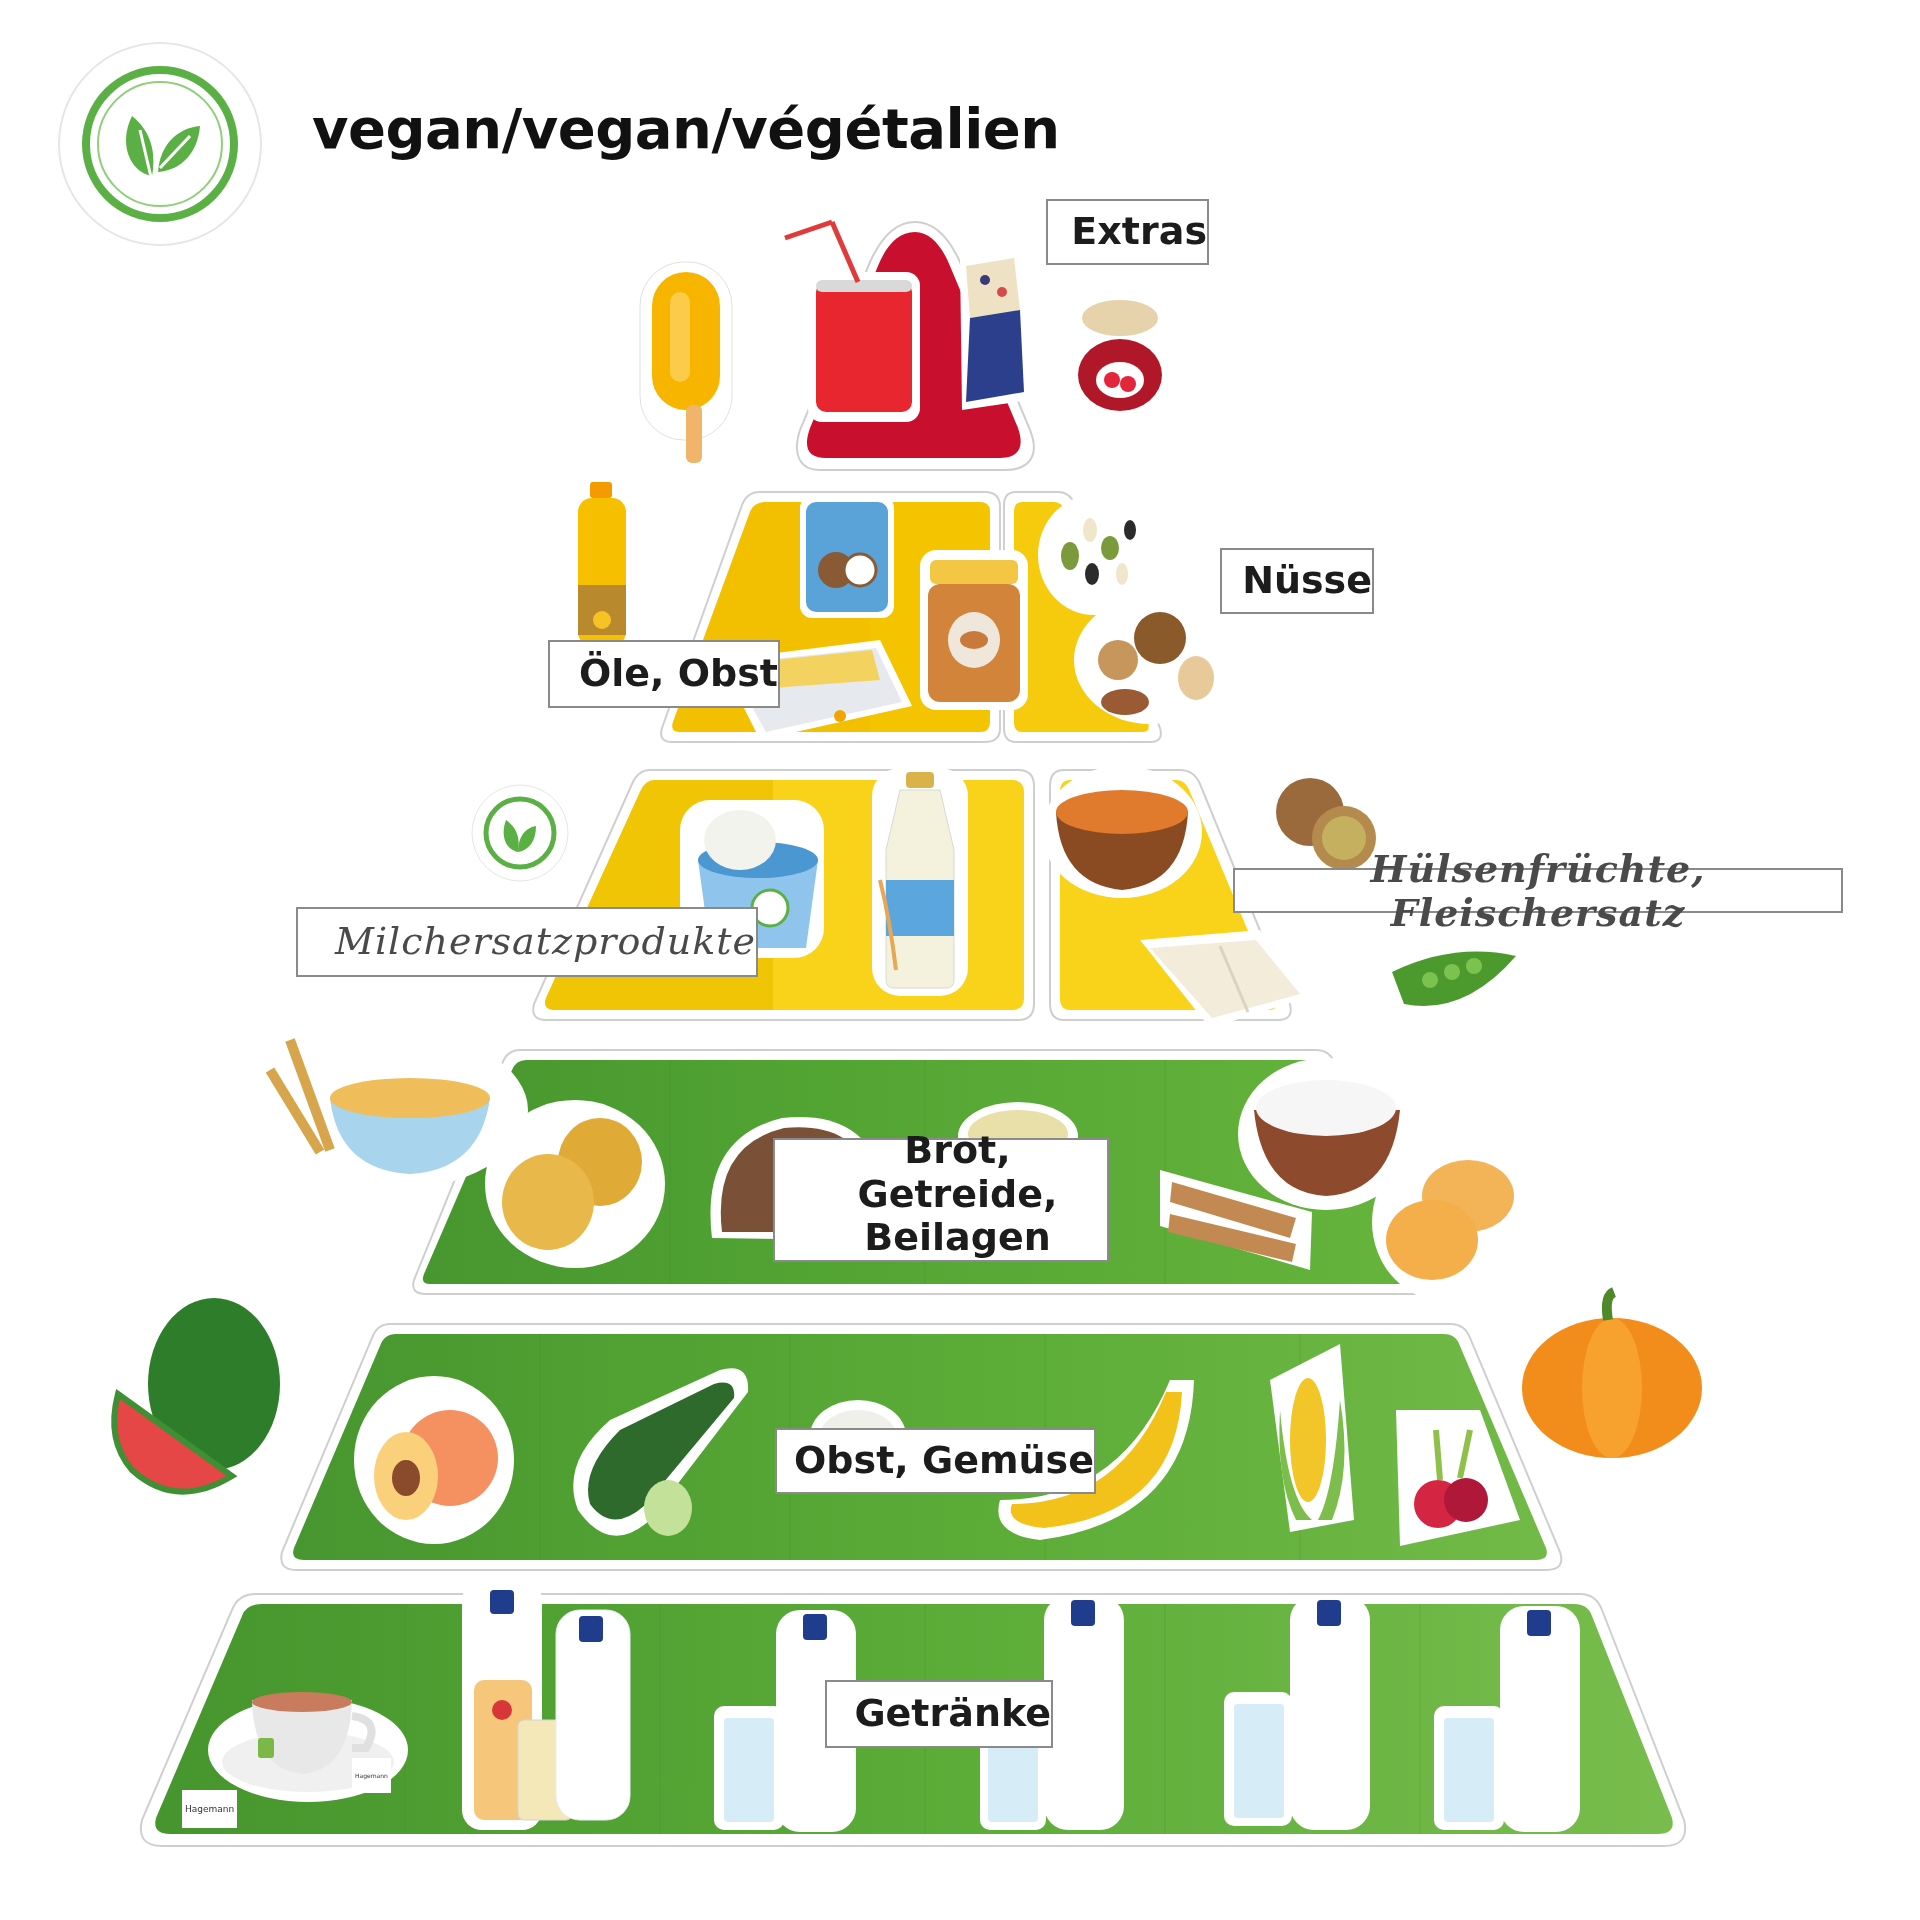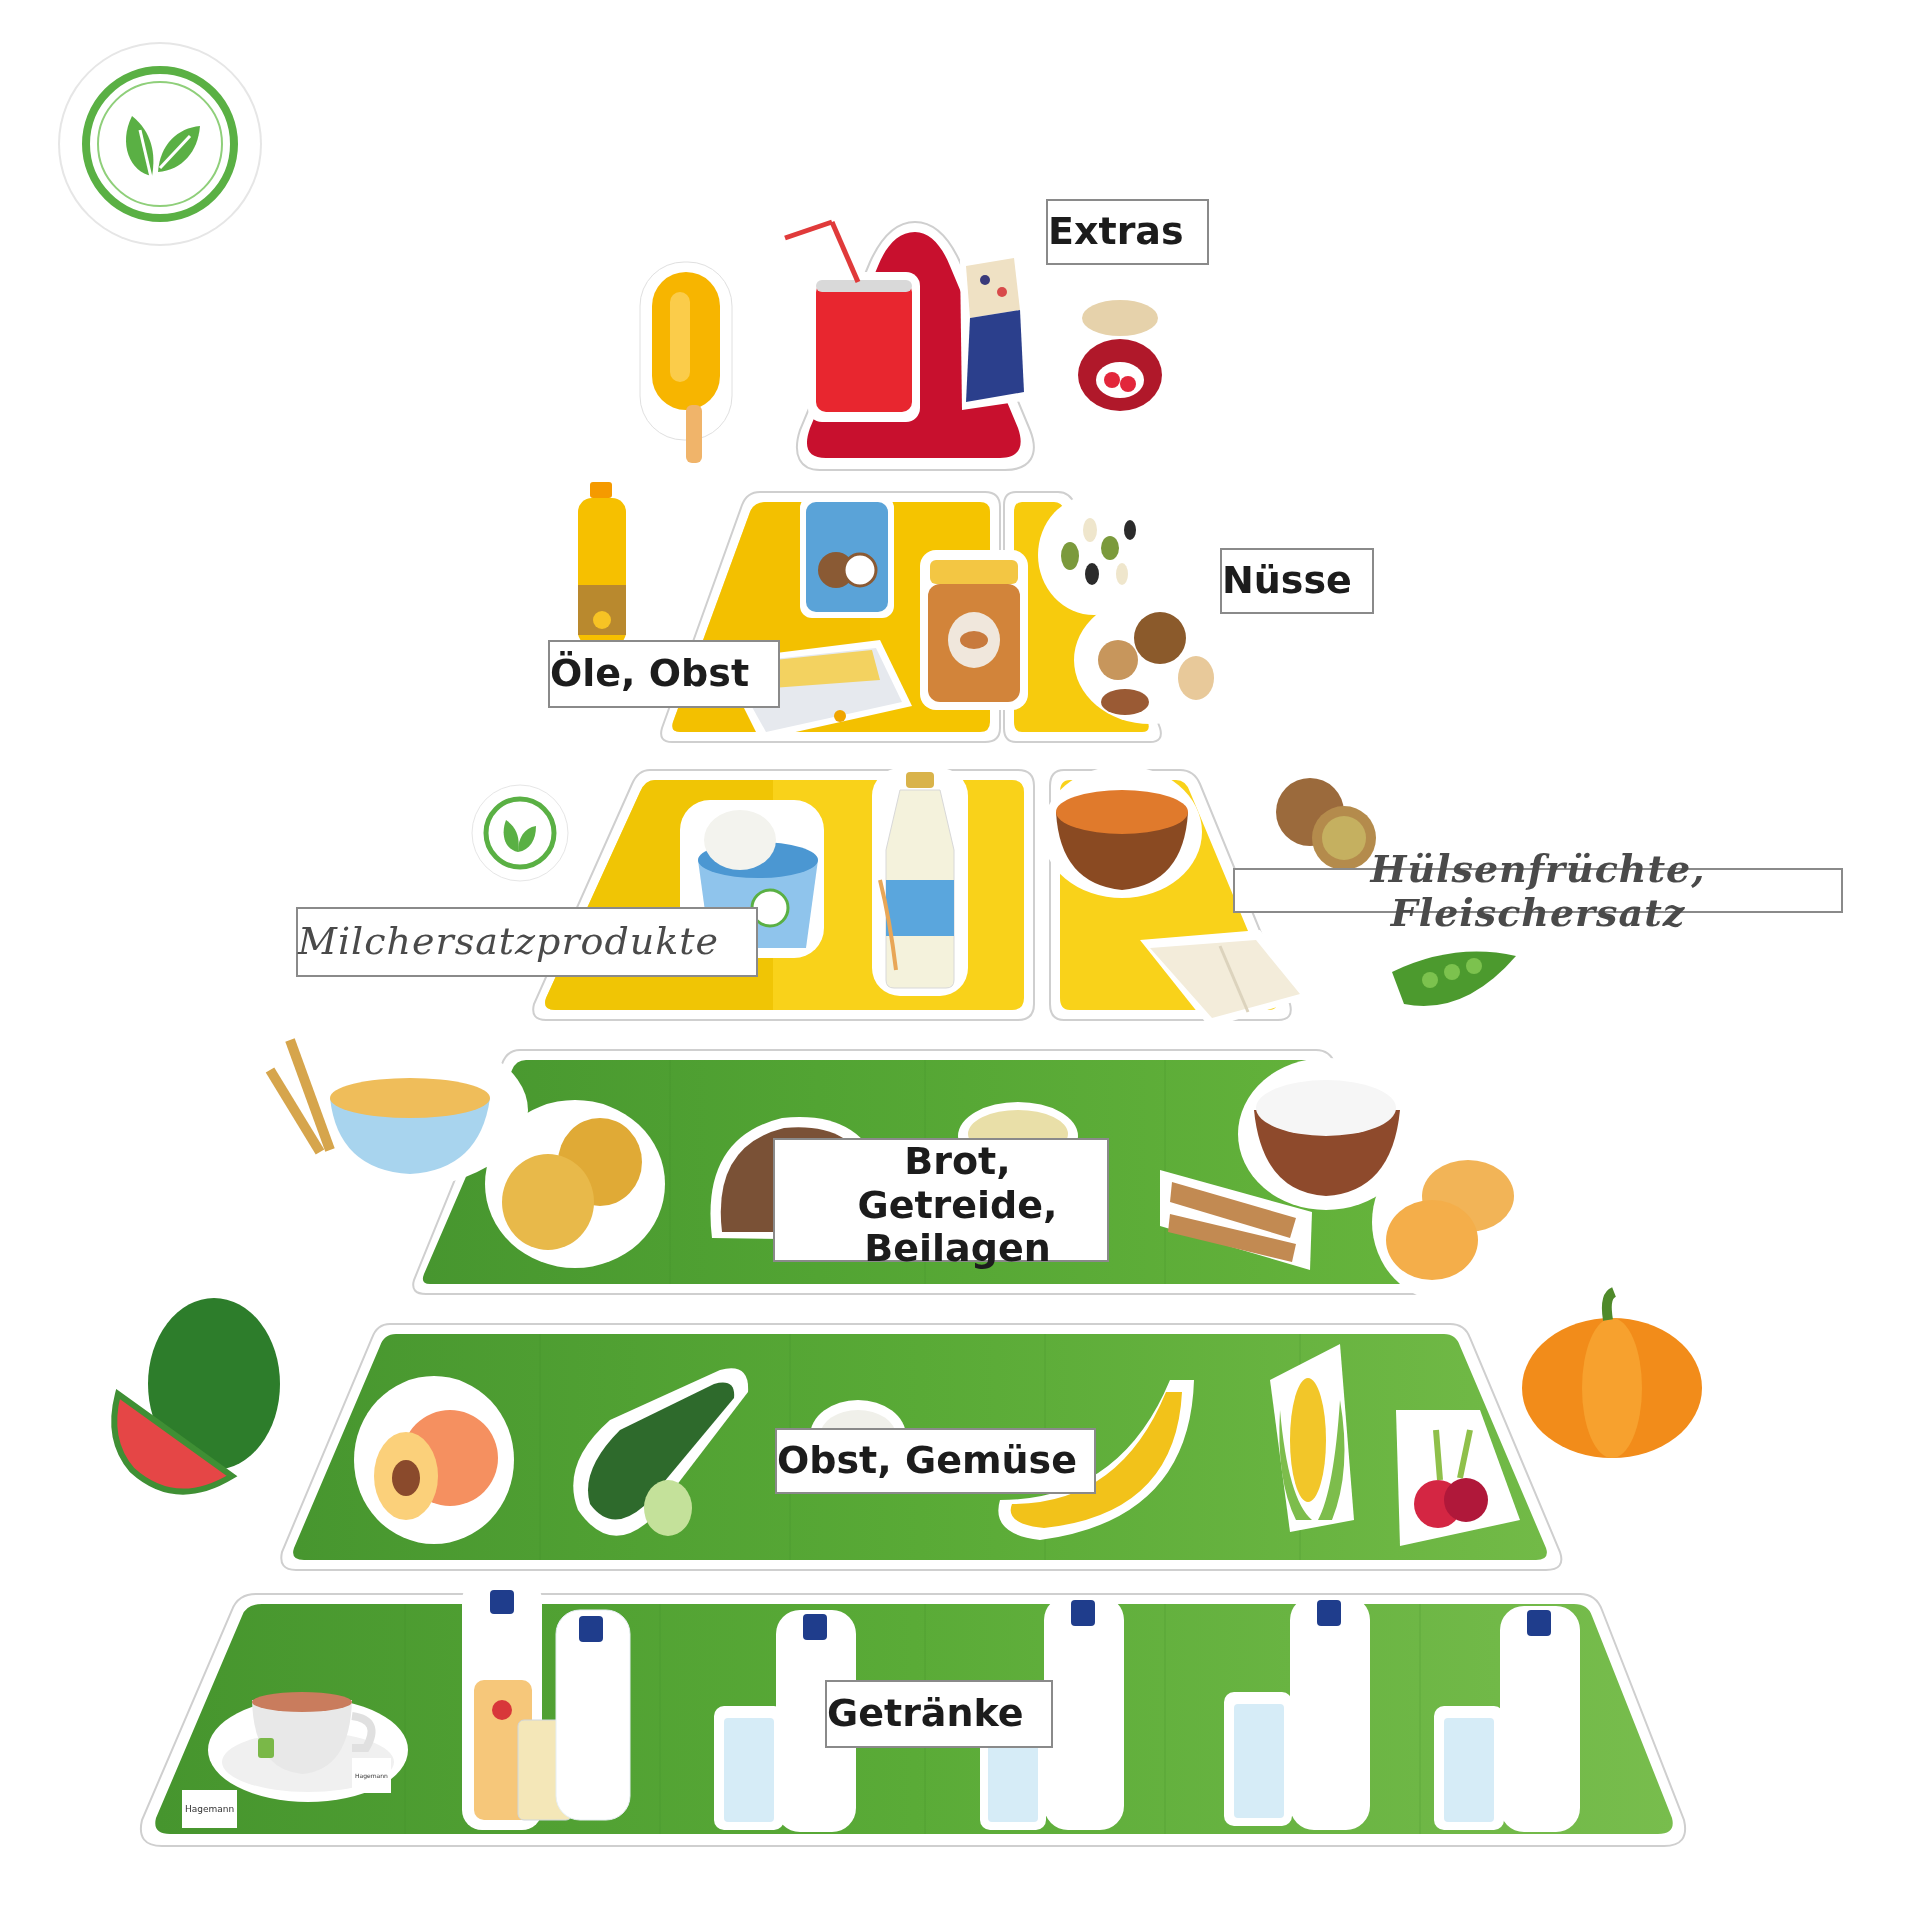--- a/index.html
+++ b/index.html
@@ -1,21 +1,21 @@
 <!DOCTYPE html>
 <html><head>
 <meta charset="utf-8">
 <style>
   html, body { margin:0; padding:0; background:#ffffff; }
   body { width:1920px; height:1920px; position:relative; overflow:hidden;
          font-family:"DejaVu Sans", "Liberation Sans", sans-serif; }
   .stage { position:absolute; left:0; top:0; width:1920px; height:1920px; }
   svg.layer { position:absolute; left:0; top:0; }
   .label-box { position:absolute; background:#ffffff; border:2px solid #8a8a8a;
-               box-sizing:border-box; display:flex; align-items:center; justify-content:flex-start;
+               box-sizing:border-box; display:flex; align-items:center; justify-content:flex-end;
                color:#1c1c1c; font-family:"DejaVu Sans", sans-serif; font-weight:600;
                text-align:center; line-height:1.15; }
   .label-hand { font-family:"DejaVu Serif", serif; font-style:italic; font-weight:400; color:#4a4a4a;
                 letter-spacing:1px; }
   .title { position:absolute; left:312px; top:96px; font-size:56px; font-weight:600; color:#111111;
            font-family:"DejaVu Sans", sans-serif; letter-spacing:-0.5px; }
   .logo-wrap { position:absolute; left:60px; top:44px; width:200px; height:200px; border-radius:50%;
                background:#ffffff; box-shadow:0 0 0 2px #e6e6e6; }
   .brand { position:absolute; background:#ffffff; font-size:9px; color:#333; padding:14px 3px;
            font-family:"DejaVu Sans", sans-serif; }
@@ -29,20 +29,21 @@
     <svg width="200" height="200" viewBox="0 0 200 200">
       <circle cx="100" cy="100" r="74" fill="none" stroke="#5ab044" stroke-width="8"></circle>
       <circle cx="100" cy="100" r="62" fill="none" stroke="#8fcf7a" stroke-width="2"></circle>
       <path d="M72 72 C 58 100, 70 128, 92 132 C 96 110, 92 88, 72 72 Z" fill="#5ab044"></path>
       <path d="M140 82 C 118 84, 100 100, 98 128 C 122 126, 138 108, 140 82 Z" fill="#5ab044"></path>
       <path d="M80 86 L 94 146" stroke="#ffffff" stroke-width="3" fill="none"></path>
       <path d="M130 92 L 100 124" stroke="#ffffff" stroke-width="3" fill="none"></path>
     </svg>
   </div>
 
+  <div class="title">vegan/vegan/végétalien</div>
 
   <svg class="layer" width="1920" height="1920" viewBox="0 0 1920 1920">
     <defs>
       <linearGradient id="gGrain" x1="0" x2="1" y1="0" y2="0">
         <stop offset="0" stop-color="#47962f"></stop>
         <stop offset="0.4" stop-color="#52a433"></stop>
         <stop offset="1" stop-color="#66b43c"></stop>
       </linearGradient>
       <linearGradient id="gFruit" x1="0" x2="1" y1="0" y2="0">
         <stop offset="0" stop-color="#47962f"></stop>

